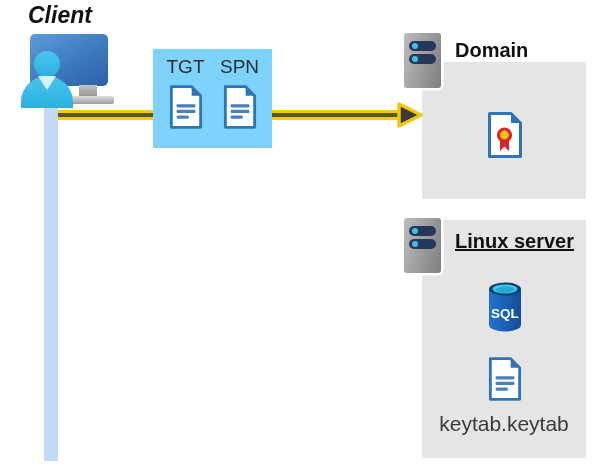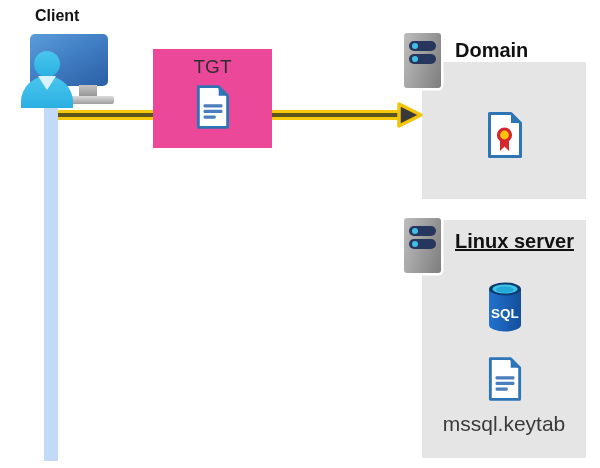--- a/index.html
+++ b/index.html
@@ -4,21 +4,21 @@
 <style>
   html,body{margin:0;padding:0;background:#fff;}
   .canvas{
     position:relative;width:600px;height:468px;background:#fff;overflow:hidden;
     font-family:"Liberation Sans",sans-serif;
   }
   .abs{position:absolute;}
 
   
   .title{font-weight:700;color:#111;font-size:20px;line-height:25px;}
-  .client-title{left:35px;top:3px;font-size:16px;}
+  .client-title{left:28px;top:3px;font-size:23px;font-style:italic;}
   .dc-title{left:455px;top:6px;margin-top:32px;}
   .linux-title{left:455px;top:229px;text-decoration:underline;}
   .keytab-label{left:422px;top:412px;width:164px;text-align:center;
     font-size:21px;color:#3a3a3a;}
 
   
   .vline{left:44px;top:88px;width:14px;height:373px;background:#C2DAF8;z-index:1;}
   .client-icon{left:16px;top:30px;width:104px;height:80px;z-index:3;}
   .monitor{left:14px;top:4px;width:78px;height:52px;border-radius:5px;
     background:linear-gradient(150deg,#5C9CDA 0%,#3F7CC2 50%,#2C5FA4 100%);}
@@ -33,21 +33,21 @@
   .person-collar{left:22px;top:46px;width:0;height:0;
     border-left:9px solid transparent;border-right:9px solid transparent;
     border-top:14px solid #D9F1FB;}
 
   
   .arrow-line{left:58px;top:110px;width:342px;height:10px;z-index:2;
     background:linear-gradient(to bottom,#F7C90C 0 33%,#5C561A 33% 67%,#F7C90C 67% 100%);}
   .arrow-head{left:397px;top:100px;z-index:2;}
 
   
-  .ticket-box{left:153px;top:49px;width:119px;height:99px;background:#ec4899;z-index:4;
+  .ticket-box{left:153px;top:49px;width:119px;height:99px;background:#7dd3fc;z-index:4;
     display:flex;justify-content:center;gap:16px;padding-top:6px;box-sizing:border-box;}
   .ticket-col{display:flex;flex-direction:column;align-items:center;width:38px;}
   .ticket-label{font-size:19px;color:#2f2f2f;height:24px;line-height:24px;}
   .ticket-col svg{margin-top:5px;}
 
   
   .panel{background:#E5E5E5;}
   .dc-box{left:422px;top:62px;width:164px;height:137px;}
   .linux-box{left:422px;top:220px;width:164px;height:238px;}
 
@@ -86,20 +86,30 @@
   </div>
 
   <div class="abs arrow-line"></div>
   <svg class="abs arrow-head" width="27" height="30" viewBox="0 0 27 30">
     <polygon points="2,4 24,15 2,26" fill="#3A3A38" stroke="#F2C50A" stroke-width="3.5" stroke-linejoin="round"></polygon>
   </svg>
 
   <div class="abs ticket-box">
     <div class="ticket-col">
       <div class="ticket-label">TGT</div>
+      <svg width="34" height="46" viewBox="0 0 36 48">
+        <polygon points="2.5,2.5 24,2.5 33.5,12 33.5,45.5 2.5,45.5" fill="#fff" stroke="#2E75B6" stroke-width="3" stroke-linejoin="round"></polygon>
+        <polygon points="24,2.5 33.5,12 24,12" fill="#2E75B6"></polygon>
+        <rect x="8" y="21" width="20" height="3.4" rx="1.2" fill="#4A7EBC"></rect>
+        <rect x="8" y="27" width="20" height="3.4" rx="1.2" fill="#4A7EBC"></rect>
+        <rect x="8" y="33" width="13" height="3.4" rx="1.2" fill="#4A7EBC"></rect>
+      </svg>
+    </div>
+    <div class="ticket-col">
+      <div class="ticket-label">SPN</div>
       <svg width="34" height="46" viewBox="0 0 36 48">
         <polygon points="2.5,2.5 24,2.5 33.5,12 33.5,45.5 2.5,45.5" fill="#fff" stroke="#2E75B6" stroke-width="3" stroke-linejoin="round"></polygon>
         <polygon points="24,2.5 33.5,12 24,12" fill="#2E75B6"></polygon>
         <rect x="8" y="21" width="20" height="3.4" rx="1.2" fill="#4A7EBC"></rect>
         <rect x="8" y="27" width="20" height="3.4" rx="1.2" fill="#4A7EBC"></rect>
         <rect x="8" y="33" width="13" height="3.4" rx="1.2" fill="#4A7EBC"></rect>
       </svg>
     </div>
   </div>
 
@@ -148,15 +158,15 @@
   </svg>
 
   <svg class="abs keytab-icon" width="34" height="46" viewBox="0 0 36 48">
     <polygon points="2.5,2.5 24,2.5 33.5,12 33.5,45.5 2.5,45.5" fill="#fff" stroke="#2E75B6" stroke-width="3" stroke-linejoin="round"></polygon>
     <polygon points="24,2.5 33.5,12 24,12" fill="#2E75B6"></polygon>
     <rect x="8" y="21" width="20" height="3.4" rx="1.2" fill="#4A7EBC"></rect>
     <rect x="8" y="27" width="20" height="3.4" rx="1.2" fill="#4A7EBC"></rect>
     <rect x="8" y="33" width="13" height="3.4" rx="1.2" fill="#4A7EBC"></rect>
   </svg>
 
-  <div class="abs keytab-label">mssql.keytab</div>
+  <div class="abs keytab-label">keytab.keytab</div>
 
 </div>
 
 </body></html>

